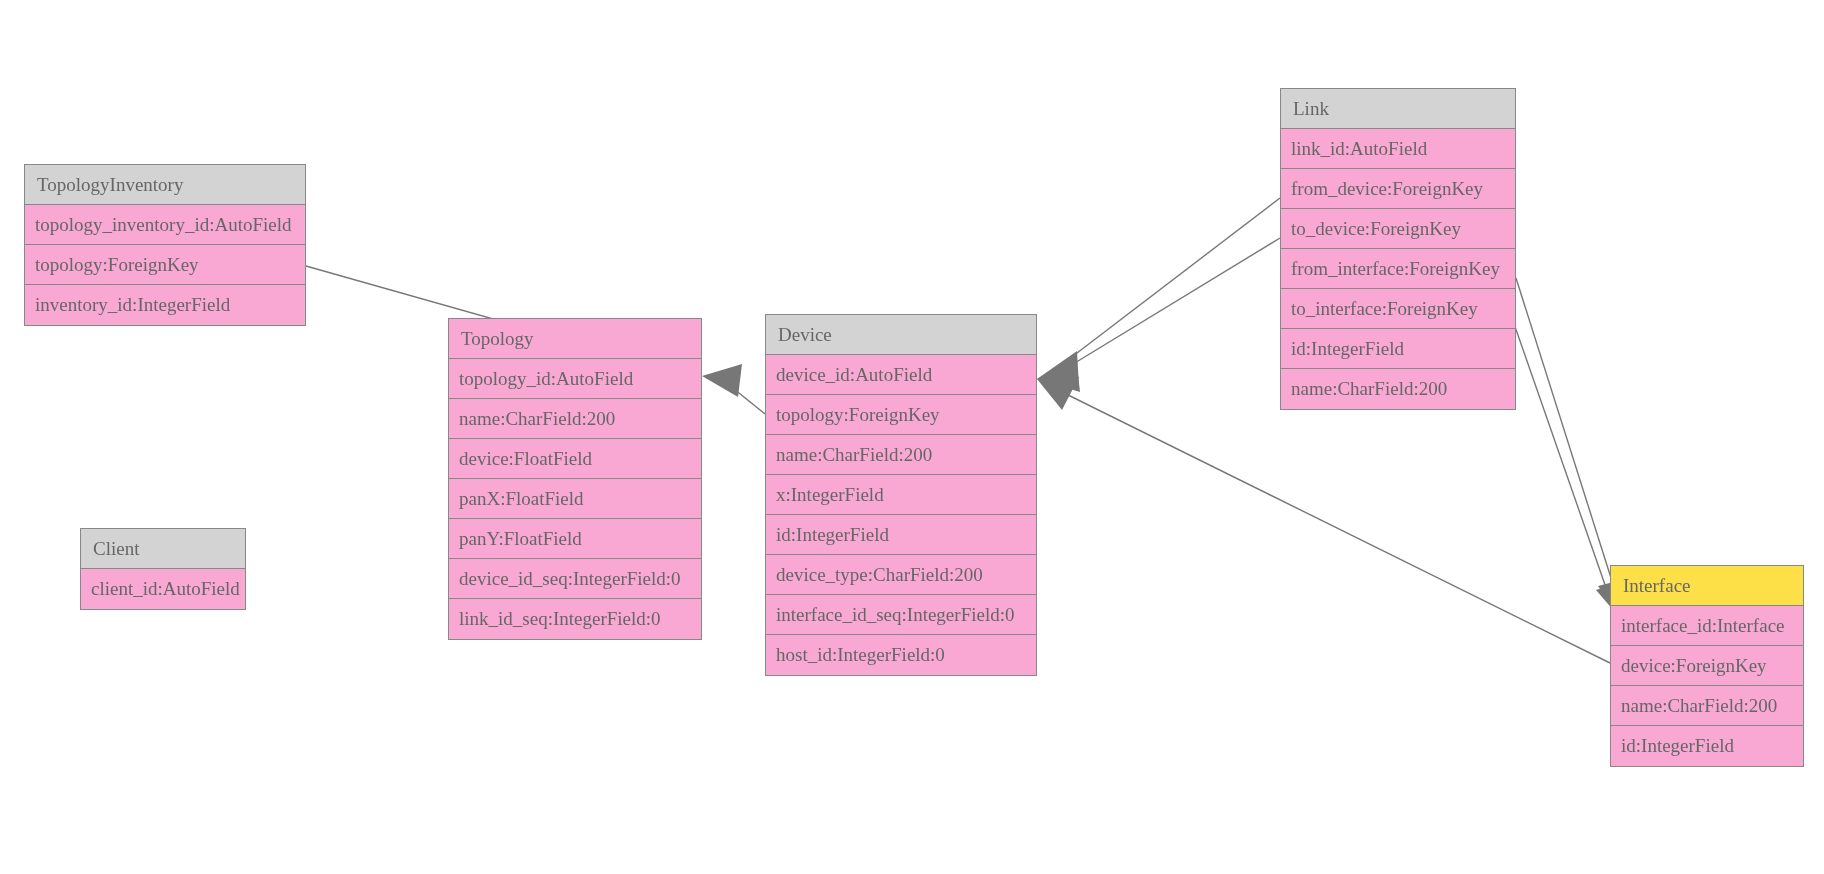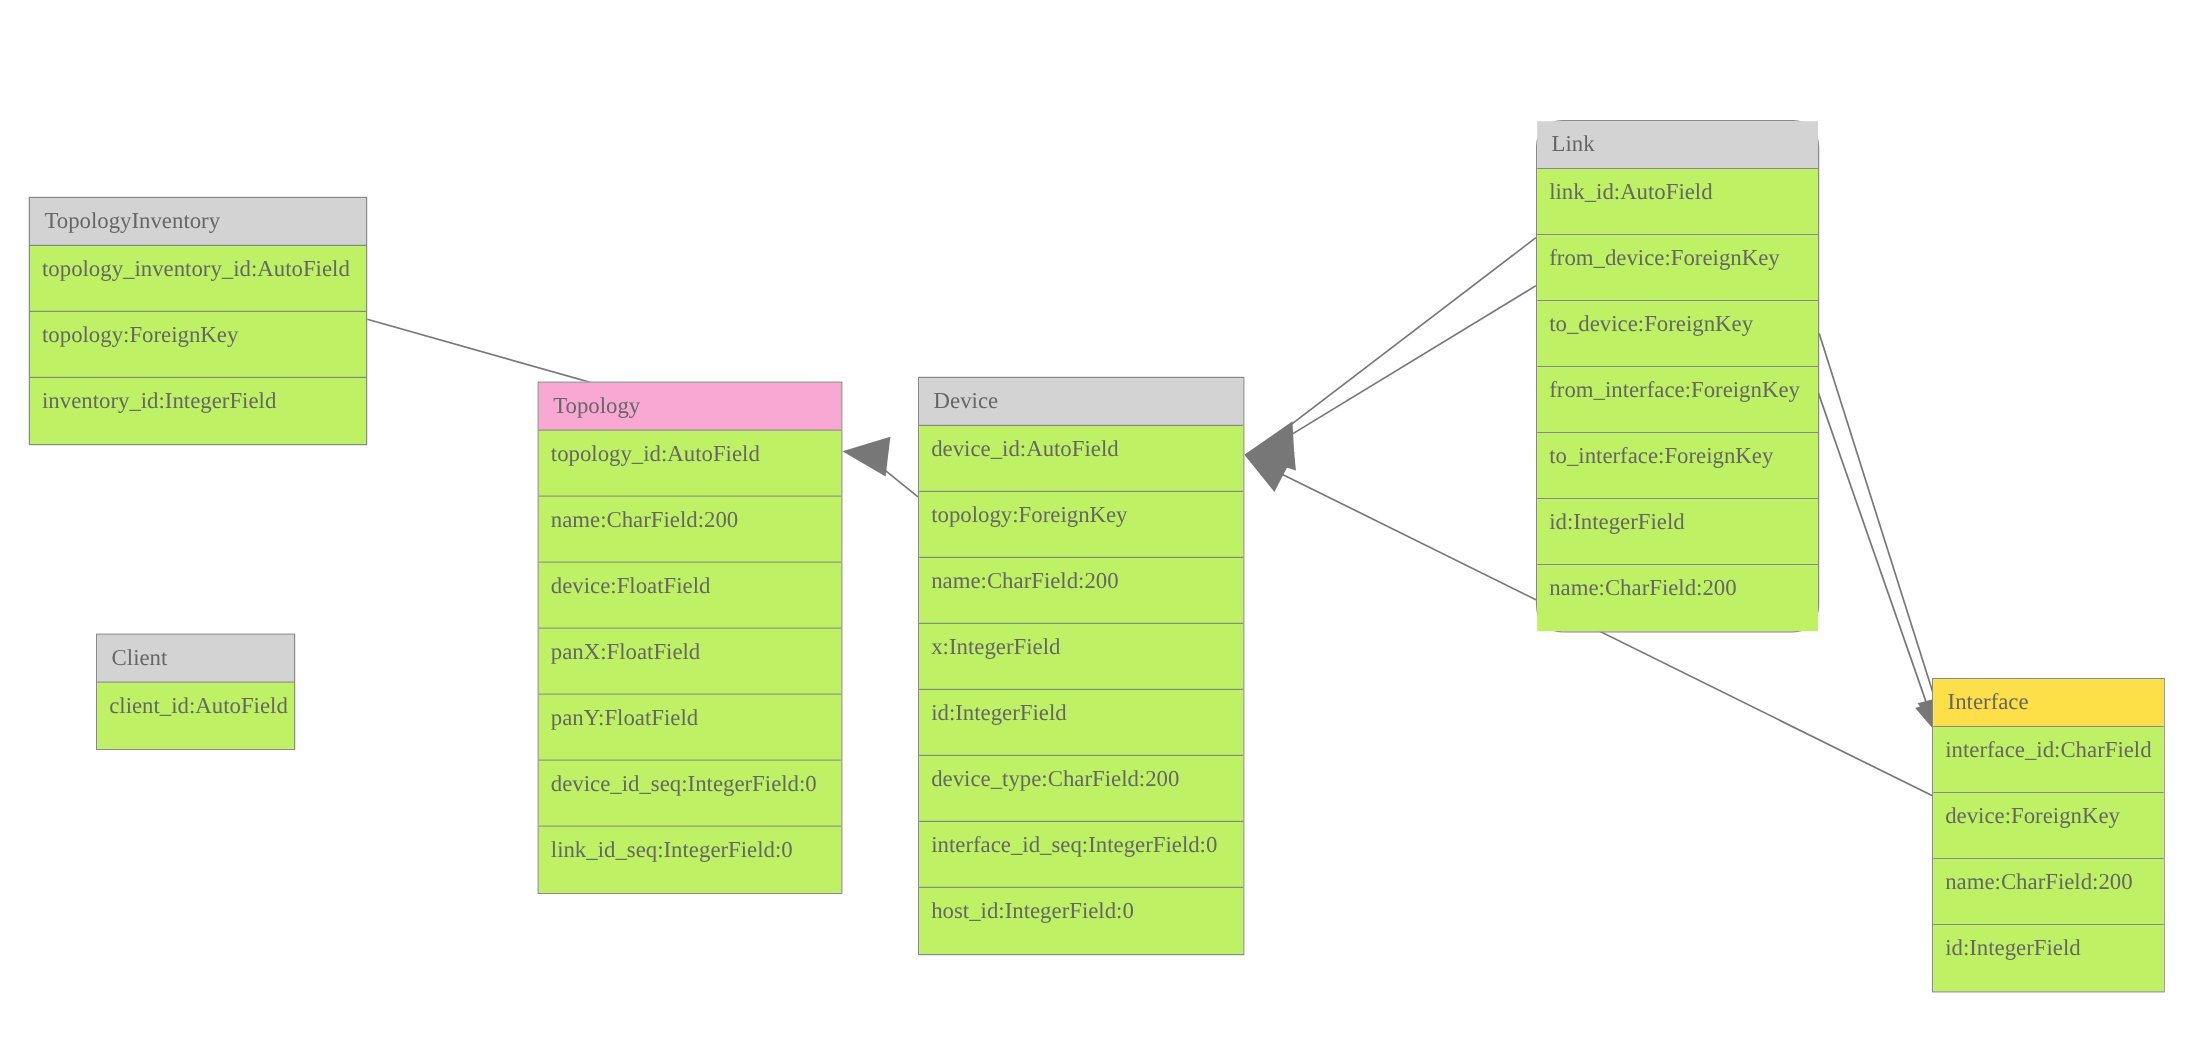--- a/index.html
+++ b/index.html
@@ -48,25 +48,25 @@
   }
   .entity-rows {
     display: block;
   }
   .entity-row {
     box-sizing: border-box;
     border-bottom: 1px solid #888888;
     color: #666666;
     font-size: 19px;
     line-height: 40px;
-    height: 55px;
+    height: 40px;
     padding: 0 0 0 10px;
     white-space: nowrap;
     overflow: hidden;
-    background: #bef264;
+    background: #f9a8d4;
   }
   .entity-row:last-child {
     border-bottom: none;
     font-family: Liberation Serif, serif;
   }
 </style>
 </head>
 <body>
 
 <div id="canvas">
@@ -142,36 +142,36 @@
           <div class="entity-row" style="color: rgb(102, 102, 102); border-bottom-color: rgb(136, 136, 136);">device_id:AutoField</div>
           <div class="entity-row" style="color: rgb(102, 102, 102); border-bottom-color: rgb(136, 136, 136);">topology:ForeignKey</div>
           <div class="entity-row" style="color: rgb(102, 102, 102); border-bottom-color: rgb(136, 136, 136);">name:CharField:200</div>
           <div class="entity-row" style="color: rgb(102, 102, 102); border-bottom-color: rgb(136, 136, 136);">x:IntegerField</div>
           <div class="entity-row" style="color: rgb(102, 102, 102); border-bottom-color: rgb(136, 136, 136);">id:IntegerField</div>
           <div class="entity-row" style="color: rgb(102, 102, 102); border-bottom-color: rgb(136, 136, 136);">device_type:CharField:200</div>
           <div class="entity-row" style="color: rgb(102, 102, 102); border-bottom-color: rgb(136, 136, 136);">interface_id_seq:IntegerField:0</div>
           <div class="entity-row" style="color: rgb(102, 102, 102); border-bottom-color: rgb(136, 136, 136);">host_id:IntegerField:0</div>
         </div>
       </div>
-      <div class="entity" style="left: 1280px; top: 100px; width: 236px; border-color: rgb(136, 136, 136); border-radius: 22px;">
+      <div class="entity" style="left: 1280px; top: 88px; width: 236px; border-color: rgb(136, 136, 136);">
         <div class="entity-header" style="background: rgb(211, 211, 211); color: rgb(102, 102, 102); border-bottom-color: rgb(136, 136, 136);">Link</div>
         <div class="entity-rows">
           <div class="entity-row" style="color: rgb(102, 102, 102); border-bottom-color: rgb(136, 136, 136);">link_id:AutoField</div>
           <div class="entity-row" style="color: rgb(102, 102, 102); border-bottom-color: rgb(136, 136, 136);">from_device:ForeignKey</div>
           <div class="entity-row" style="color: rgb(102, 102, 102); border-bottom-color: rgb(136, 136, 136);">to_device:ForeignKey</div>
           <div class="entity-row" style="color: rgb(102, 102, 102); border-bottom-color: rgb(136, 136, 136);">from_interface:ForeignKey</div>
           <div class="entity-row" style="color: rgb(102, 102, 102); border-bottom-color: rgb(136, 136, 136);">to_interface:ForeignKey</div>
           <div class="entity-row" style="color: rgb(102, 102, 102); border-bottom-color: rgb(136, 136, 136);">id:IntegerField</div>
           <div class="entity-row" style="color: rgb(102, 102, 102); border-bottom-color: rgb(136, 136, 136);">name:CharField:200</div>
         </div>
       </div>
       <div class="entity" style="left: 1610px; top: 565px; width: 194px; border-color: rgb(136, 136, 136);">
         <div class="entity-header" style="background: #fde047; color: rgb(102, 102, 102); border-bottom-color: rgb(136, 136, 136);">Interface</div>
         <div class="entity-rows">
-          <div class="entity-row" style="color: rgb(102, 102, 102); border-bottom-color: rgb(136, 136, 136);">interface_id:CharField</div>
+          <div class="entity-row" style="color: rgb(102, 102, 102); border-bottom-color: rgb(136, 136, 136);">interface_id:Interface</div>
           <div class="entity-row" style="color: rgb(102, 102, 102); border-bottom-color: rgb(136, 136, 136);">device:ForeignKey</div>
           <div class="entity-row" style="color: rgb(102, 102, 102); border-bottom-color: rgb(136, 136, 136);">name:CharField:200</div>
           <div class="entity-row" style="color: rgb(102, 102, 102); border-bottom-color: rgb(136, 136, 136);">id:IntegerField</div>
         </div>
       </div>
     </div>
 
 </div>
 
 </body></html>

